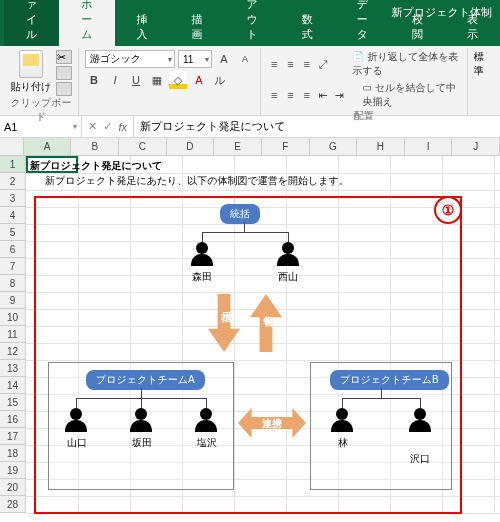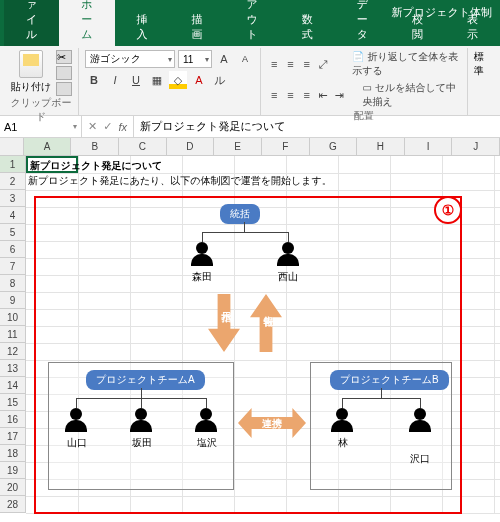--- a/index.html
+++ b/index.html
@@ -41,21 +41,21 @@
 .ch.active{background:#d8e8d8}
 .rows{display:flex}
 .rowhdrs{width:26px;background:#f0f0f0}
 .rh{height:17px;border-bottom:1px solid #ccc;border-right:1px solid #ccc;text-align:center;font-size:10px;color:#444;line-height:17px}
 .rh.active{background:#d8e8d8}
 .cells{position:relative;flex:1}
 .gridlines{position:absolute;inset:0}
 .vline{position:absolute;top:0;bottom:0;width:1px;background:#e3e3e3}
 .hline{position:absolute;left:0;right:0;height:1px;background:#e3e3e3}
 .cell-a1{position:absolute;left:0;top:0;width:52px;height:17px;border:2px solid #0c6b3d;background:#fff;font-size:10px;padding:1px 2px;overflow:visible;white-space:nowrap;z-index:3;font-weight:bold}
-.cell-a2{position:absolute;left:0;top:17px;font-size:10px;padding:1px 2px;white-space:nowrap;z-index:2}
+.cell-a2{position:absolute;left:17px;top:17px;font-size:10px;padding:1px 2px;white-space:nowrap;z-index:2}
 .diagram{position:absolute;left:8px;top:40px;width:428px;height:318px;border:2px solid #e00;z-index:5}
 .callout{position:absolute;right:-2px;top:-2px;width:28px;height:28px;border:2px solid #e00;border-radius:50%;display:flex;align-items:center;justify-content:center;font-size:14px;font-weight:bold;color:#e00;background:#fff}
 .box-label{background:#4a7bc4;color:#fff;font-size:10px;padding:3px 10px;border-radius:8px;position:absolute;white-space:nowrap}
 .person{width:22px;height:24px;position:absolute}
 .person::before{content:'';position:absolute;top:0;left:5px;width:12px;height:12px;background:#000;border-radius:50%}
 .person::after{content:'';position:absolute;bottom:0;left:0;width:22px;height:12px;background:#000;border-radius:10px 10px 0 0}
 .pname{position:absolute;font-size:10px;white-space:nowrap;text-align:center}
 .connector{position:absolute;background:#444;height:1px}
 .vconn{position:absolute;background:#444;width:1px}
 .arrow-down{position:absolute;width:32px;height:58px;background:#eba66e;clip-path:polygon(30% 0,70% 0,70% 60%,100% 60%,50% 100%,0 60%,30% 60%)}

